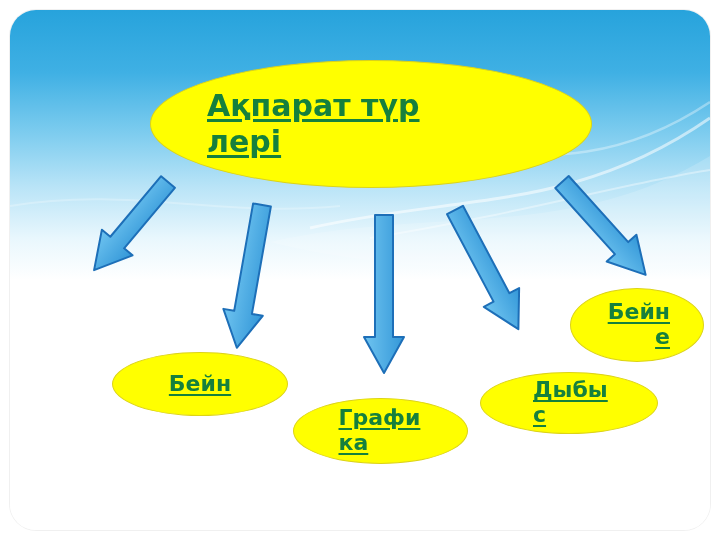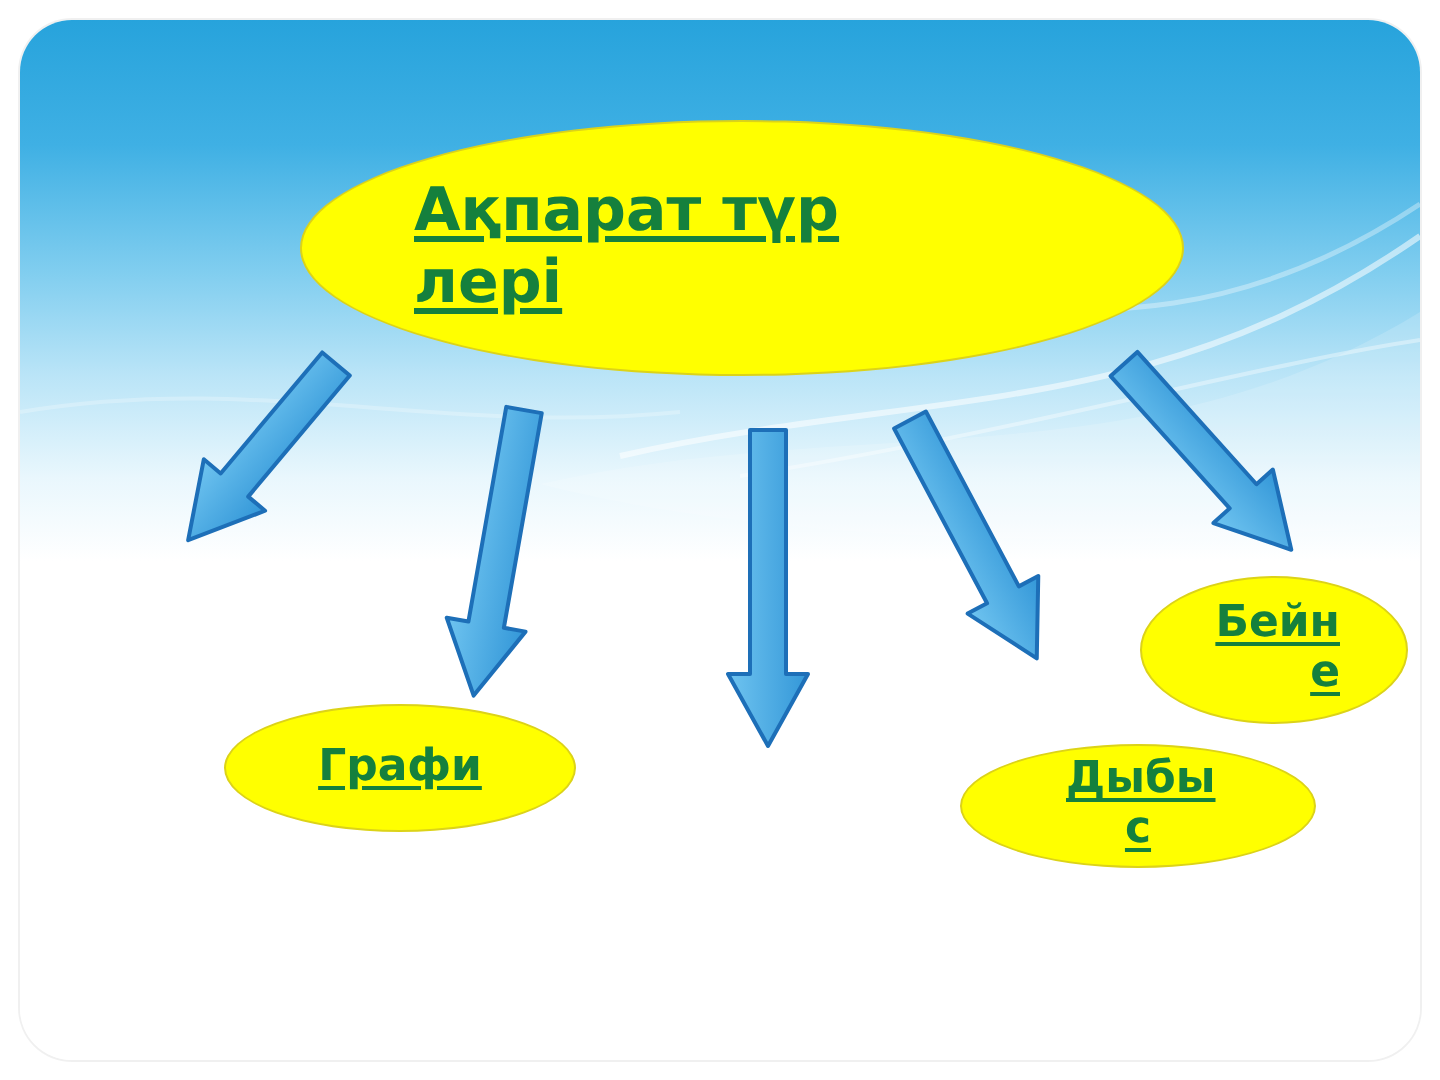--- a/index.html
+++ b/index.html
@@ -37,21 +37,21 @@
   .node-san{left:0px;top:258px;width:172px;height:80px;}
   .node-san .label{font-size:32px;white-space:nowrap;}
 
   .node-matin{left:102px;top:342px;width:176px;height:64px;}
   .node-matin .label{font-size:22px;white-space:nowrap;}
 
   .node-grafika{left:283px;top:388px;width:175px;height:66px;}
   .node-grafika .label{font-size:22px;width:84px;text-align:left;}
 
   .node-dybys{left:470px;top:362px;width:178px;height:62px;}
-  .node-dybys .label{font-size:22px;width:72px;text-align:center;}
+  .node-dybys .label{font-size:22px;width:72px;text-align:left;}
 
   .node-beine{left:560px;top:278px;width:134px;height:74px;}
   .node-beine .label{font-size:22px;width:66px;text-align:right;}
 
   .arrow{position:absolute;transform-origin:22px 0;}
   .arrow path{fill:url(#arrowGrad);stroke:#1D6FB8;stroke-width:2;stroke-linejoin:round;}
   .a1{left:136px;top:172px;transform:rotate(40deg);}
   .a2{left:230px;top:195px;transform:rotate(10deg);}
   .a3{left:352px;top:205px;}
   .a4{left:423px;top:200px;transform:rotate(-28deg);}
@@ -94,23 +94,26 @@
   <svg class="arrow a5" width="44" height="125" viewBox="0 0 44 125">
     <path d="M13,0 H31 V89 H42 L22,125 L2,89 H13 Z"></path>
   </svg>
 
   <div class="ellipse title-ellipse">
     <div class="label">Ақпарат түр лері</div>
   </div>
 
 
   <div class="ellipse node-matin">
-    <div class="label">Графи</div>
+    <div class="label">Бейн</div>
   </div>
 
+  <div class="ellipse node-grafika">
+    <div class="label">Графи ка</div>
+  </div>
 
   <div class="ellipse node-dybys">
     <div class="label">Дыбы с</div>
   </div>
 
   <div class="ellipse node-beine">
     <div class="label">Бейн е</div>
   </div>
 
 </div>

